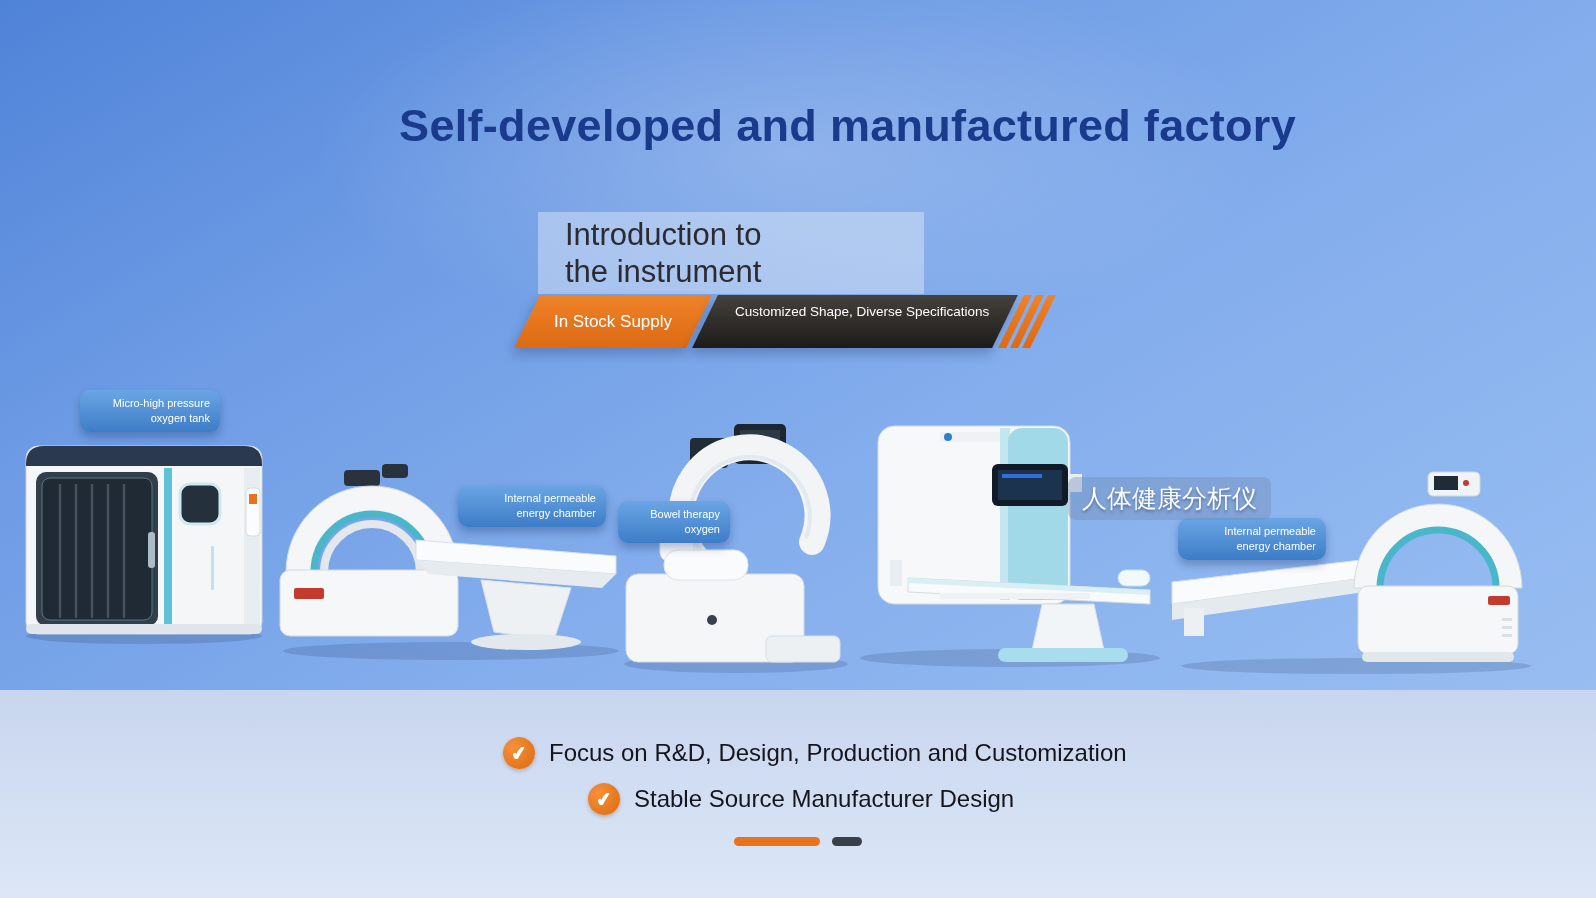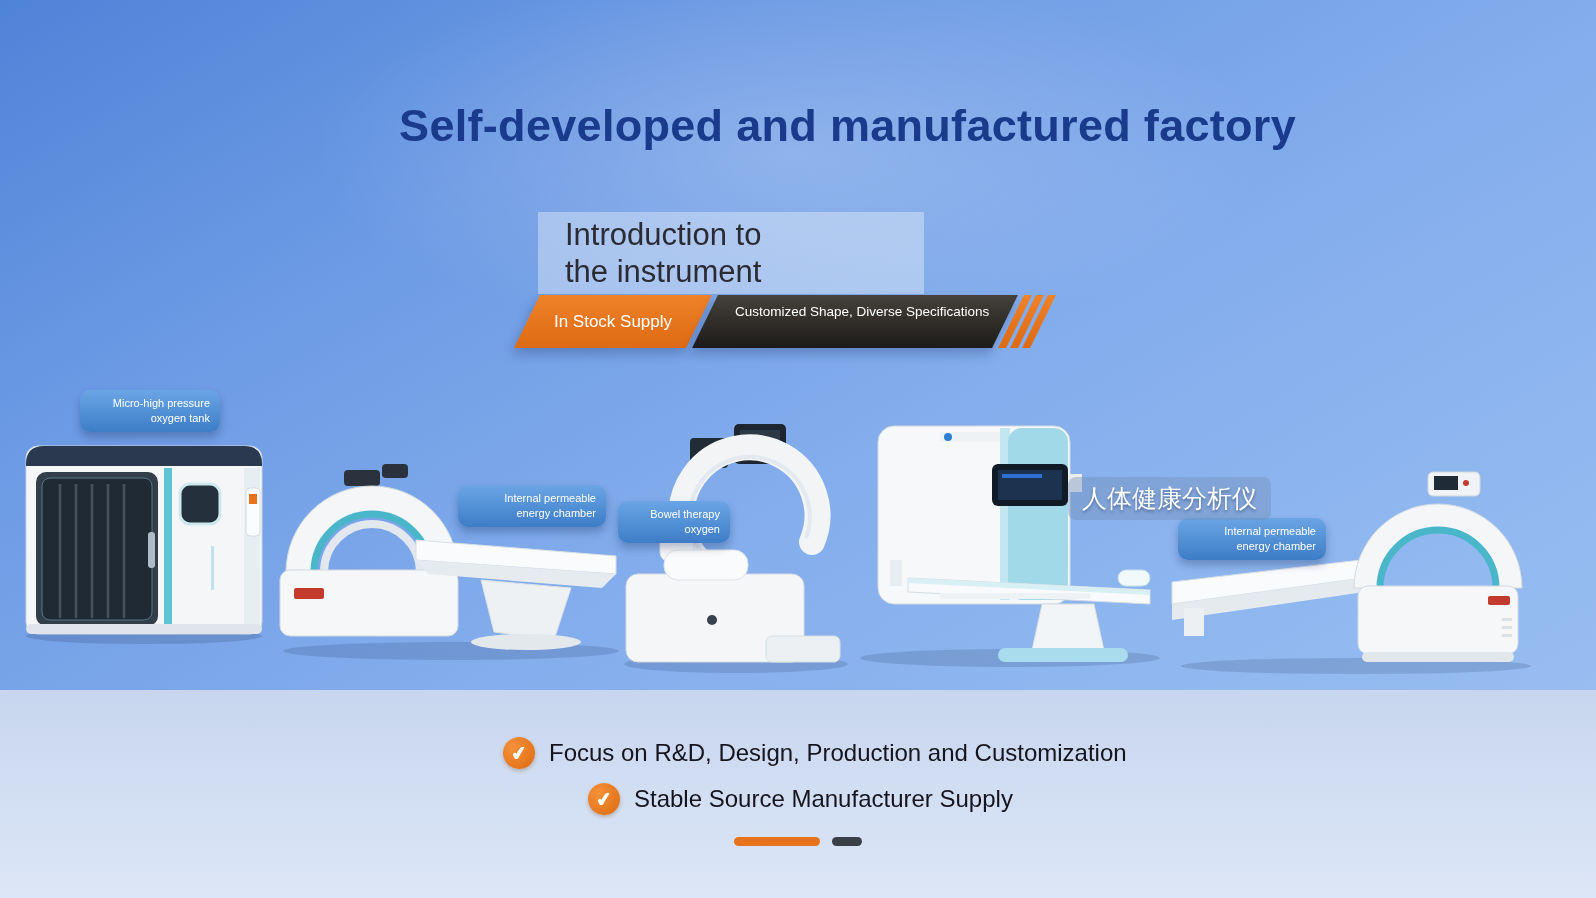--- a/index.html
+++ b/index.html
@@ -197,21 +197,21 @@
   <div class="pill pill5">Internal permeable energy chamber</div>
 
   <div class="bottom-band"></div>
 
   <div class="feature f1">
     <span class="check">✔</span>
     <span class="feature-text">Focus on R&amp;D, Design, Production and Customization</span>
   </div>
   <div class="feature f2">
     <span class="check">✔</span>
-    <span class="feature-text">Stable Source Manufacturer Supply</span>
+    <span class="feature-text">Stable Source Manufacturer Design</span>
   </div>
 
   <div class="carousel">
     <div class="bar bar-active"></div>
     <div class="bar bar-inactive"></div>
   </div>
 
 </div>
 
 </body></html>

